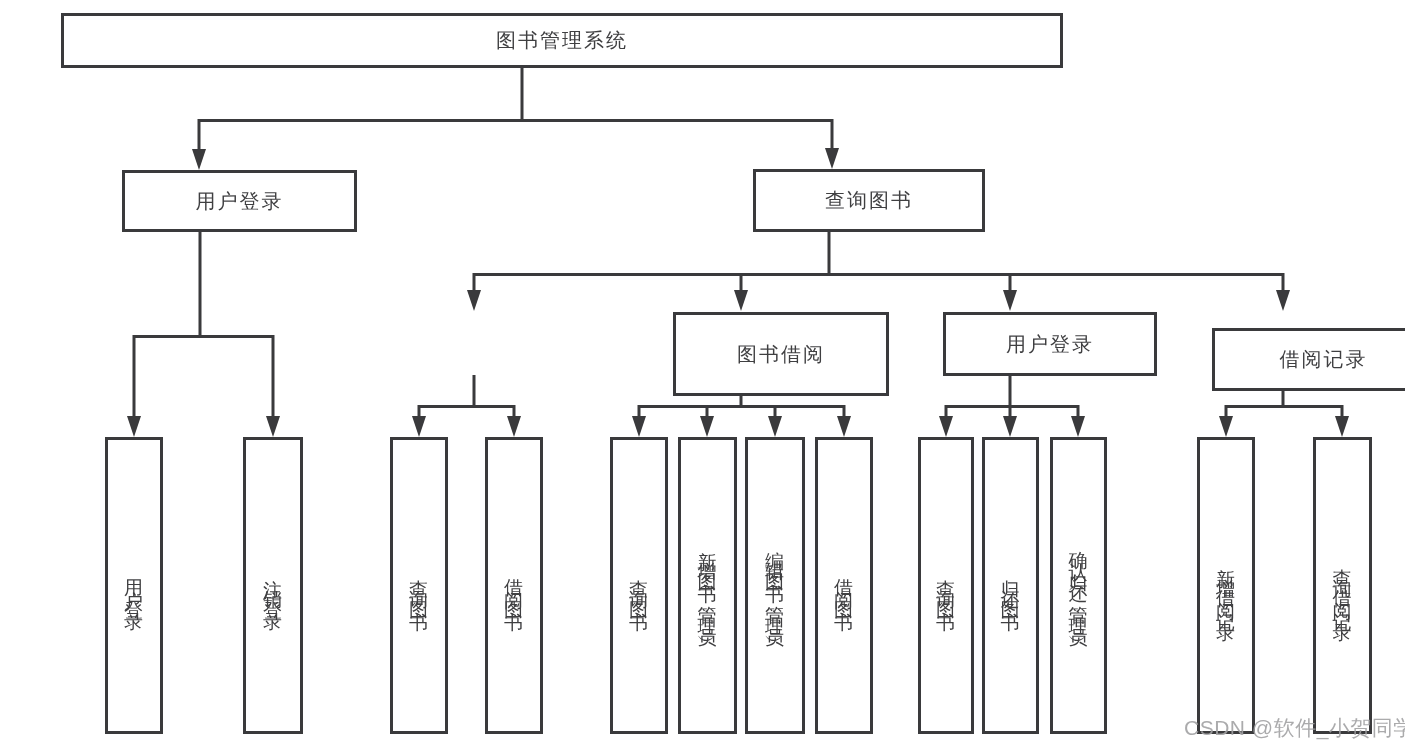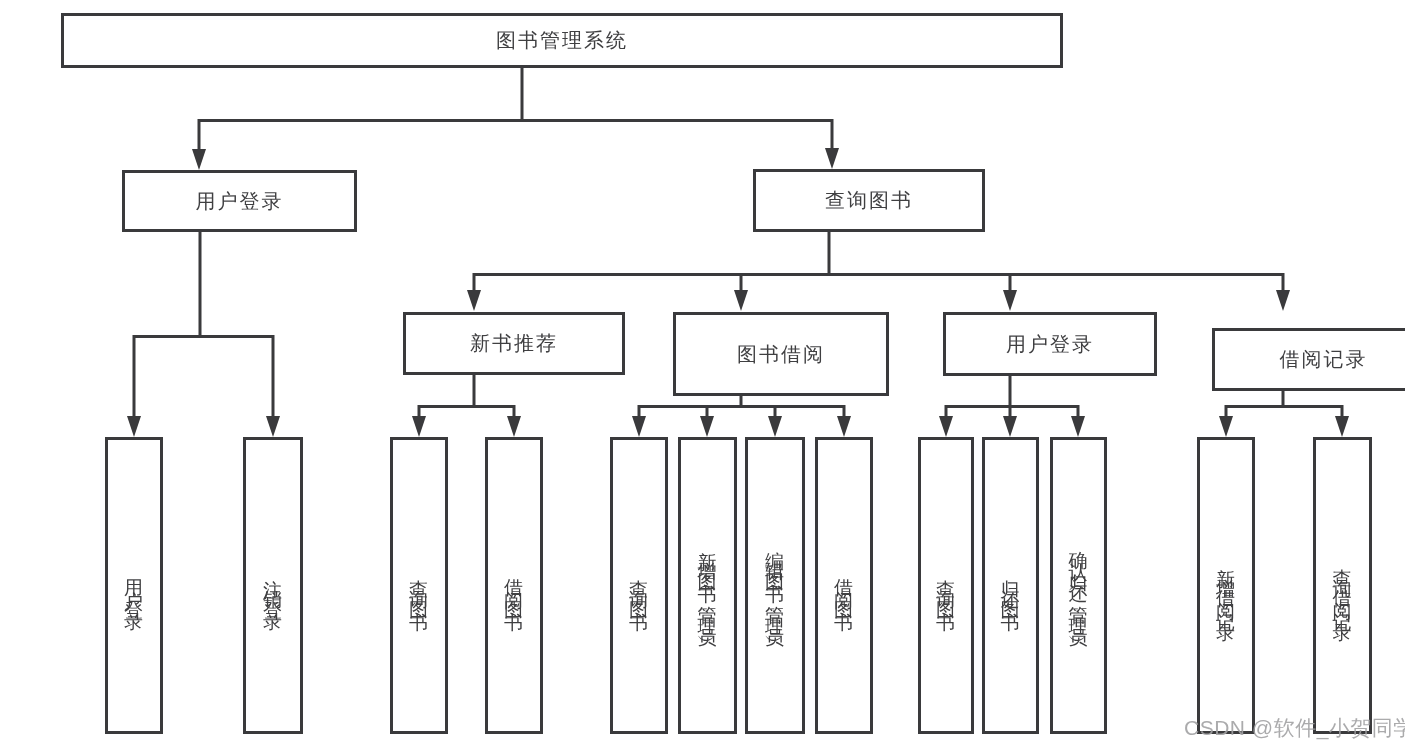--- a/index.html
+++ b/index.html
@@ -112,21 +112,20 @@
       <path d="M1219 416 L1233 416 L1226 437 Z"></path>
       <path d="M1335 416 L1349 416 L1342 437 Z"></path>
     </g>
   </svg>
 
   <div class="box" style="left:21px; top:13px; width:1002px; height:55px;">图书管理系统</div>
 
   <div class="box" style="left:82px; top:170px; width:235px; height:62px;">用户登录</div>
   <div class="box" style="left:713px; top:169px; width:232px; height:63px;">查询图书</div>
 
-  <div class="box" style="left:363px; top:312px; width:222px; height:63px;">新书推荐</div>
   <div class="box" style="left:633px; top:312px; width:216px; height:84px;">图书借阅</div>
   <div class="box" style="left:903px; top:312px; width:214px; height:64px;">用户登录</div>
   <div class="box" style="left:1172px; top:328px; width:223px; height:63px;">借阅记录</div>
 
   <div class="vbox" style="left:105px; width:58px;">
     <span>用户登录</span>
   </div>
   <div class="vbox" style="left:243px; width:60px;">
     <span>注销登录</span>
   </div>

